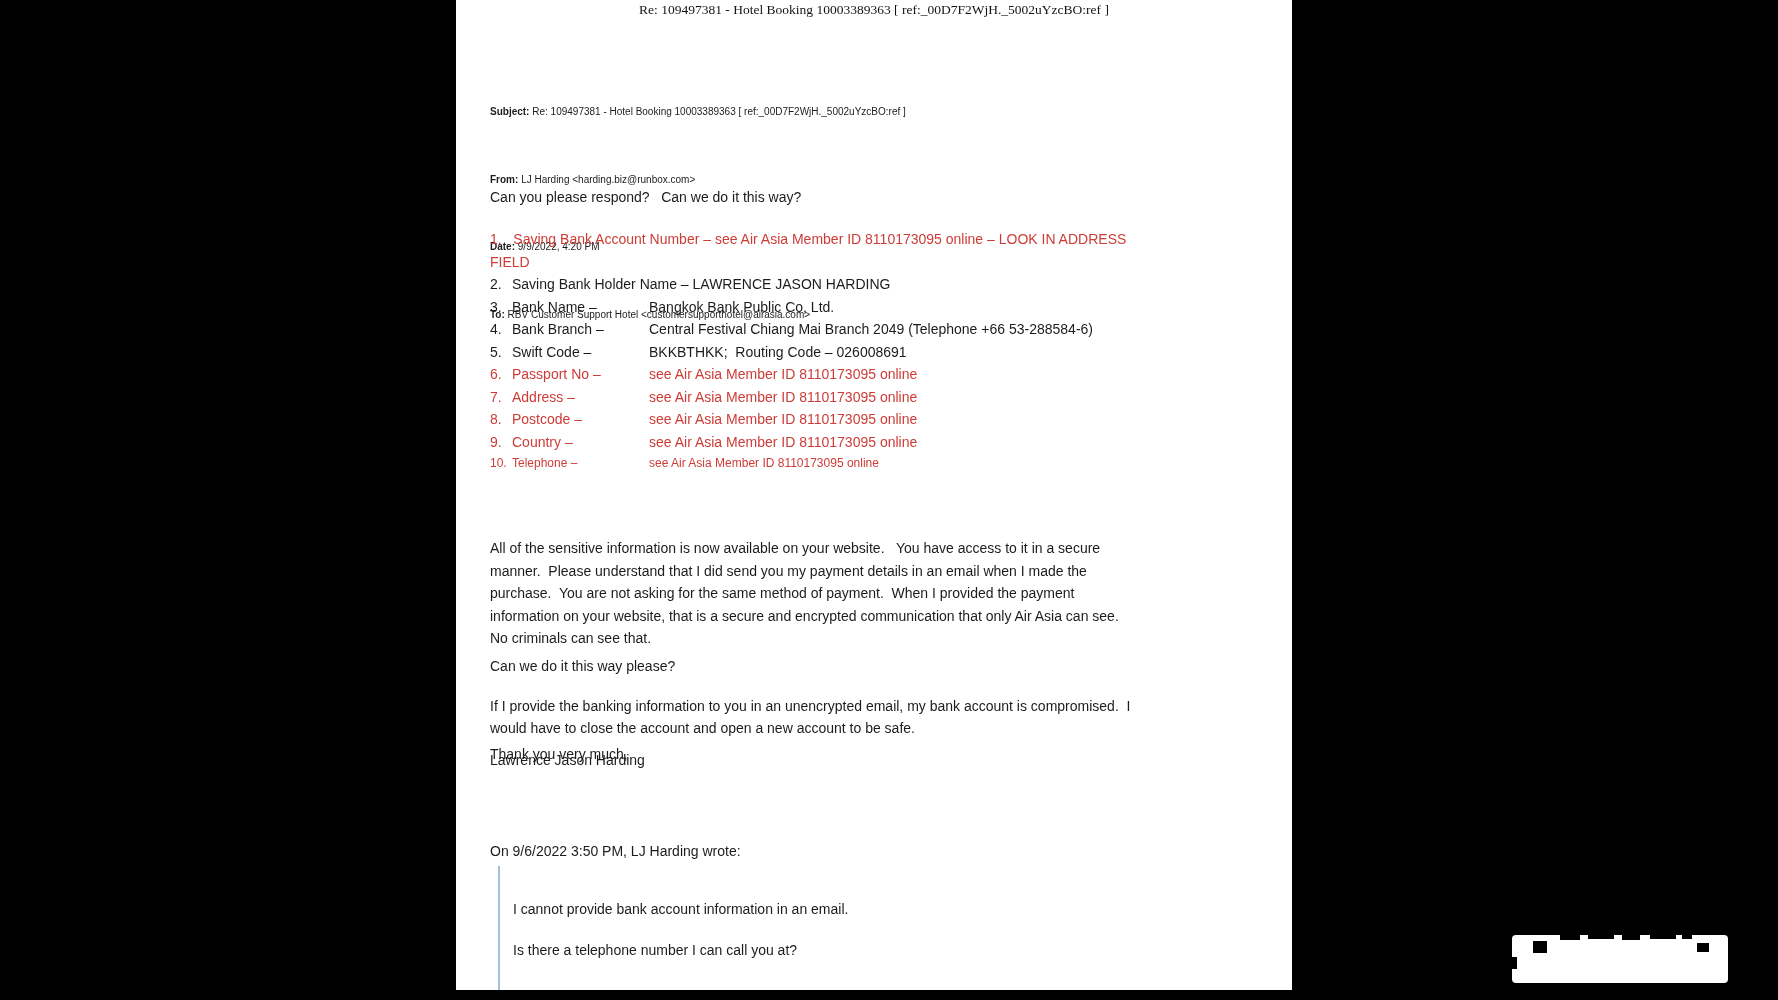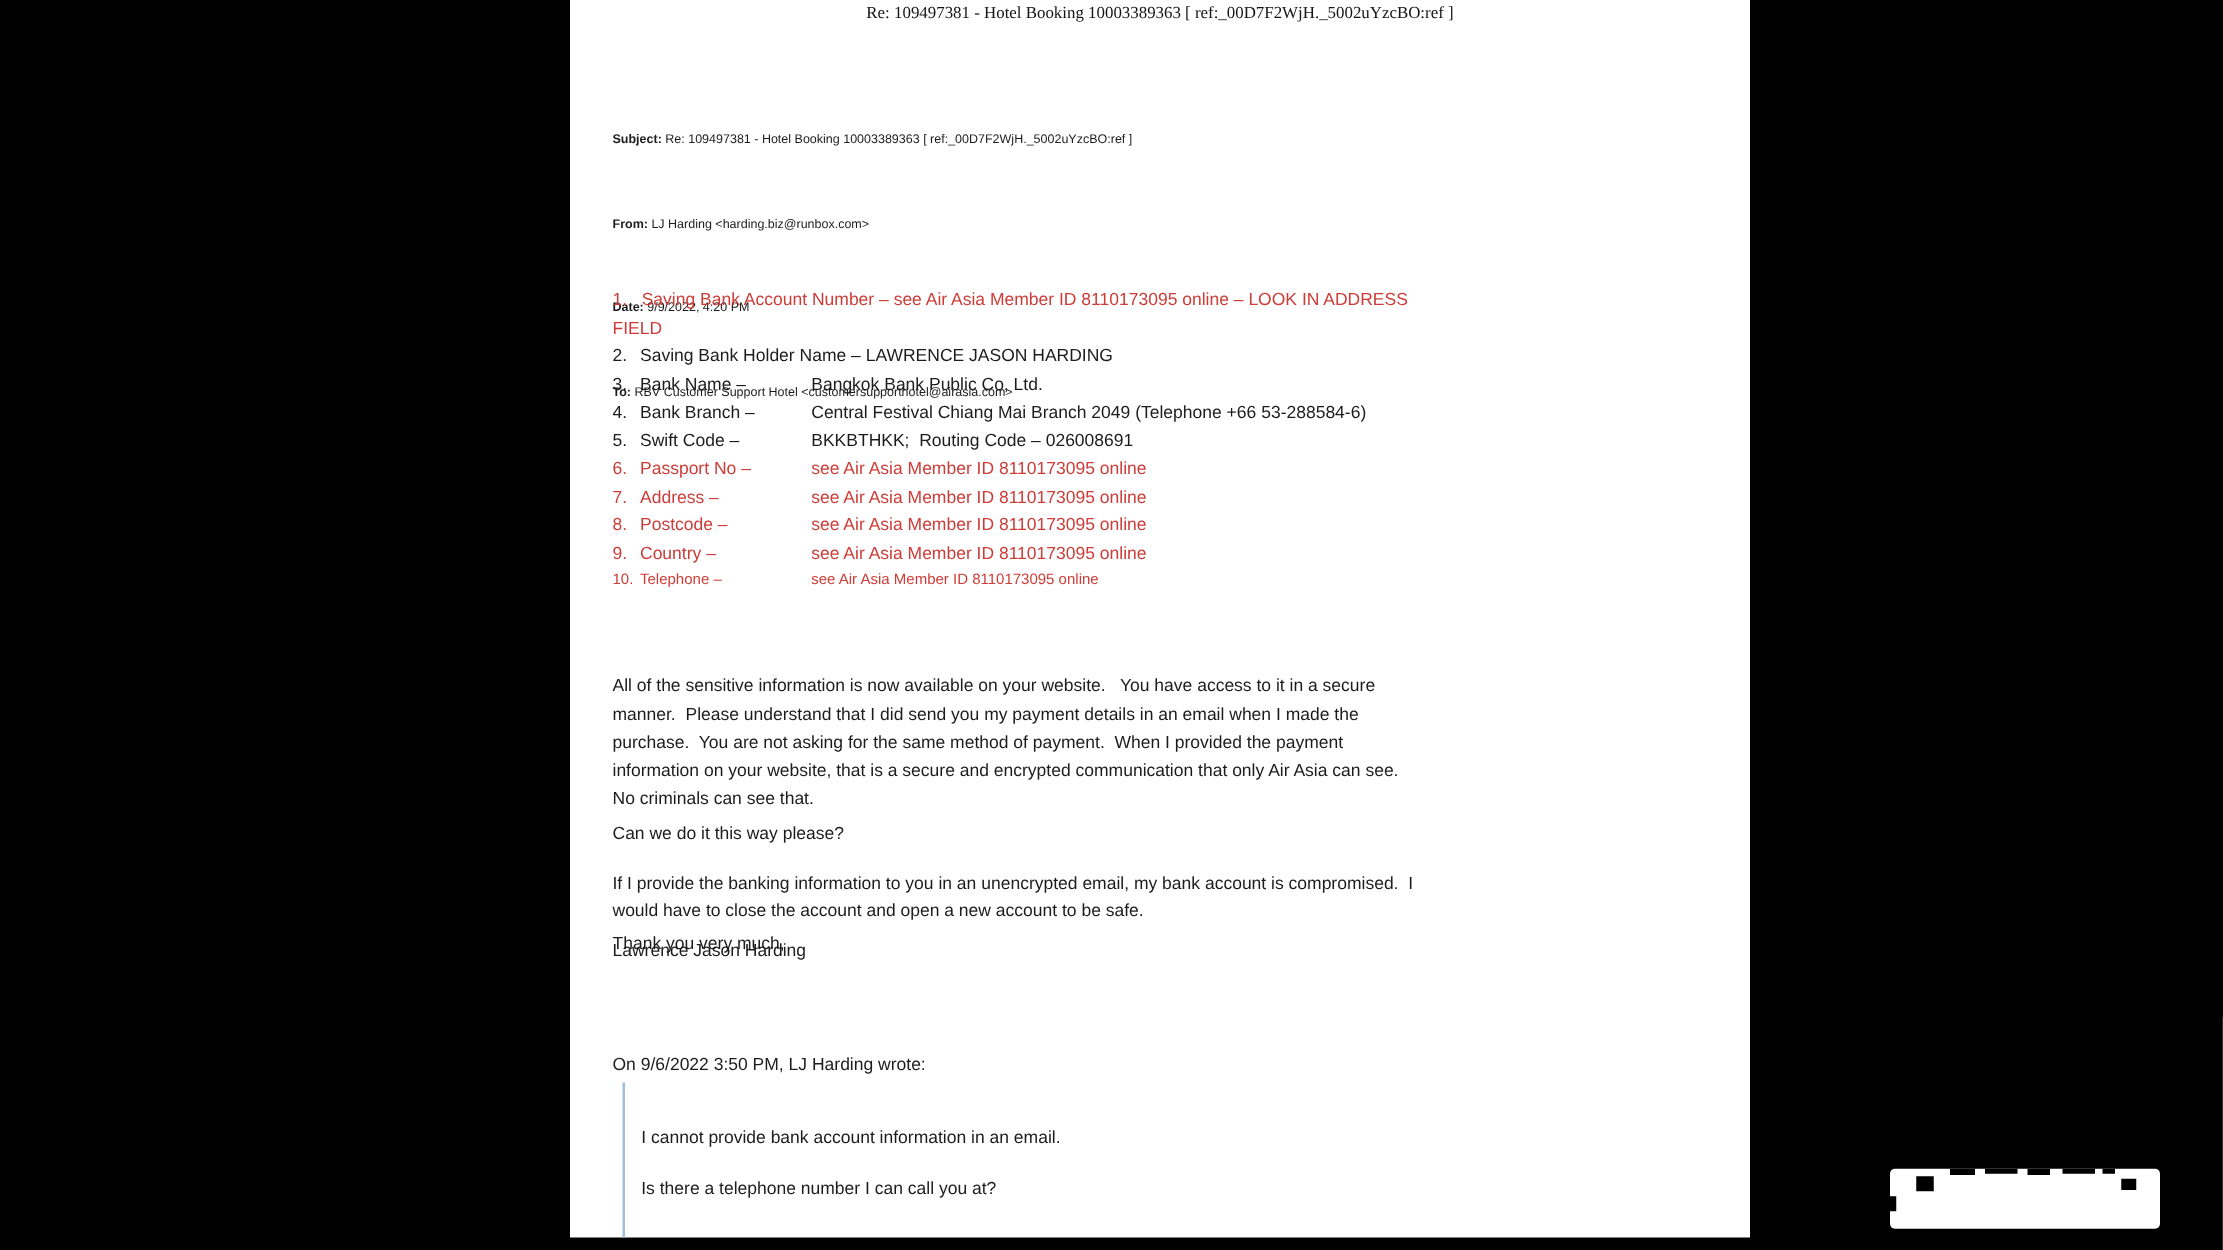--- a/index.html
+++ b/index.html
@@ -1,18 +1,18 @@
 <!DOCTYPE html>
 <html style="--bg: #000000; --paper: #ffffff; --ink: #1c1c1c; --red: #cd3c37; --qb: #a0c0dd;"><head>
 <meta charset="utf-8">
 <style>
   html,body{margin:0;padding:0;background:#000;}
   .stage{position:relative;width:1778px;height:1000px;background:var(--bg,#000);overflow:hidden;
          font-family:"Liberation Sans","DejaVu Sans",sans-serif;}
-  .page{position:absolute;left:456px;top:0;width:944px;height:990px;background:var(--paper,#fff);}
+  .page{position:absolute;left:456px;top:0;width:836px;height:990px;background:var(--paper,#fff);}
   .doc-title{position:absolute;left:0;top:1px;width:100%;text-align:center;
              font-family:"Liberation Serif","DejaVu Serif",serif;font-size:13.5px;line-height:18px;
              color:#141414;}
   .blk{position:absolute;left:34px;width:652px;color:var(--ink,#1c1c1c);
        font-size:14px;line-height:22.5px;white-space:pre-wrap;}
   .meta{top:56px;font-size:10px;}
   .meta .b{font-weight:bold;}
   .intro{top:186px;}
   .list{top:228px;}
   .list-row{line-height:22.5px;white-space:pre-wrap;}
@@ -48,20 +48,21 @@
 
     <div class="doc-title">Re: 109497381 - Hotel Booking 10003389363 [ ref:_00D7F2WjH._5002uYzcBO:ref ]</div>
 
     <div class="blk meta">
       <div><span class="b">Subject:</span> <span>Re: 109497381 - Hotel Booking 10003389363 [ ref:_00D7F2WjH._5002uYzcBO:ref ]</span></div>
       <div><span class="b">From:</span> <span>LJ Harding &lt;harding.biz@runbox.com&gt;</span></div>
       <div><span class="b">Date:</span> <span>9/9/2022, 4:20 PM</span></div>
       <div><span class="b">To:</span> <span>RBV Customer Support Hotel &lt;customersupporthotel@airasia.com&gt;</span></div>
     </div>
 
+    <div class="blk intro">Can you please respond?   Can we do it this way?</div>
 
     <div class="blk list" id="bank-list"><div class="list-row red">1.&nbsp;&nbsp; Saving Bank Account Number – see Air Asia Member ID 8110173095 online – LOOK IN ADDRESS
 FIELD</div><div class="list-row"><span class="num">2.</span><span>Saving Bank Holder Name – LAWRENCE JASON HARDING</span></div><div class="list-row"><span class="num">3.</span><span class="lbl">Bank Name –</span><span>Bangkok Bank Public Co, Ltd.</span></div><div class="list-row"><span class="num">4.</span><span class="lbl">Bank Branch –</span><span>Central Festival Chiang Mai Branch 2049 (Telephone +66 53-288584-6)</span></div><div class="list-row"><span class="num">5.</span><span class="lbl">Swift Code –</span><span>BKKBTHKK;  Routing Code – 026008691</span></div><div class="list-row red"><span class="num">6.</span><span class="lbl">Passport No –</span><span>see Air Asia Member ID 8110173095 online</span></div><div class="list-row red"><span class="num">7.</span><span class="lbl">Address –</span><span>see Air Asia Member ID 8110173095 online</span></div><div class="list-row red"><span class="num">8.</span><span class="lbl">Postcode –</span><span>see Air Asia Member ID 8110173095 online</span></div><div class="list-row red"><span class="num">9.</span><span class="lbl">Country –</span><span>see Air Asia Member ID 8110173095 online</span></div><div class="list-row red small"><span class="num">10.</span><span class="lbl">Telephone –</span><span>see Air Asia Member ID 8110173095 online</span></div></div>
 
     <div class="blk para">
       <div>All of the sensitive information is now available on your website.   You have access to it in a secure manner.  Please understand that I did send you my payment details in an email when I made the purchase.  You are not asking for the same method of payment.  When I provided the payment information on your website, that is a secure and encrypted communication that only Air Asia can see.  No criminals can see that.</div>
       <div>If I provide the banking information to you in an unencrypted email, my bank account is compromised.  I would have to close the account and open a new account to be safe.</div>
     </div>
 
     <div class="blk closing">Can we do it this way please?</div>

